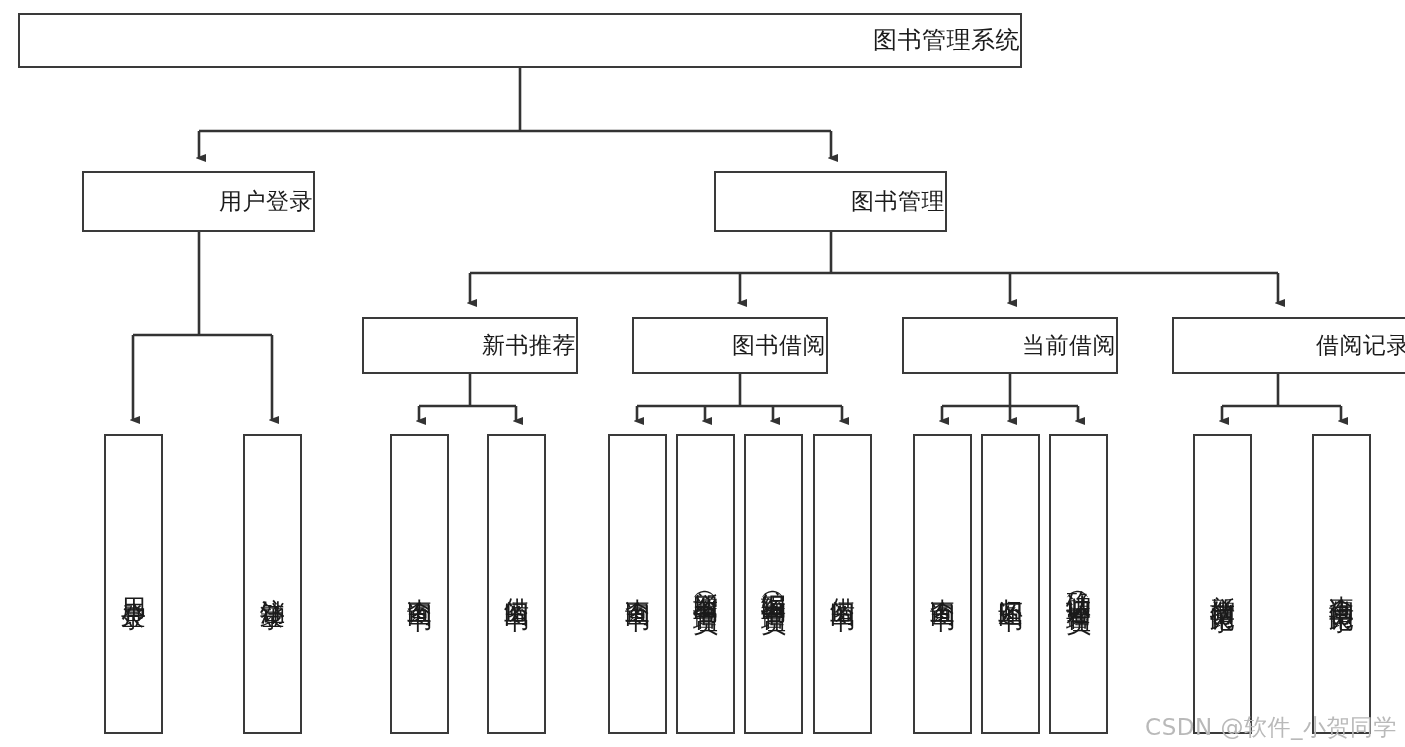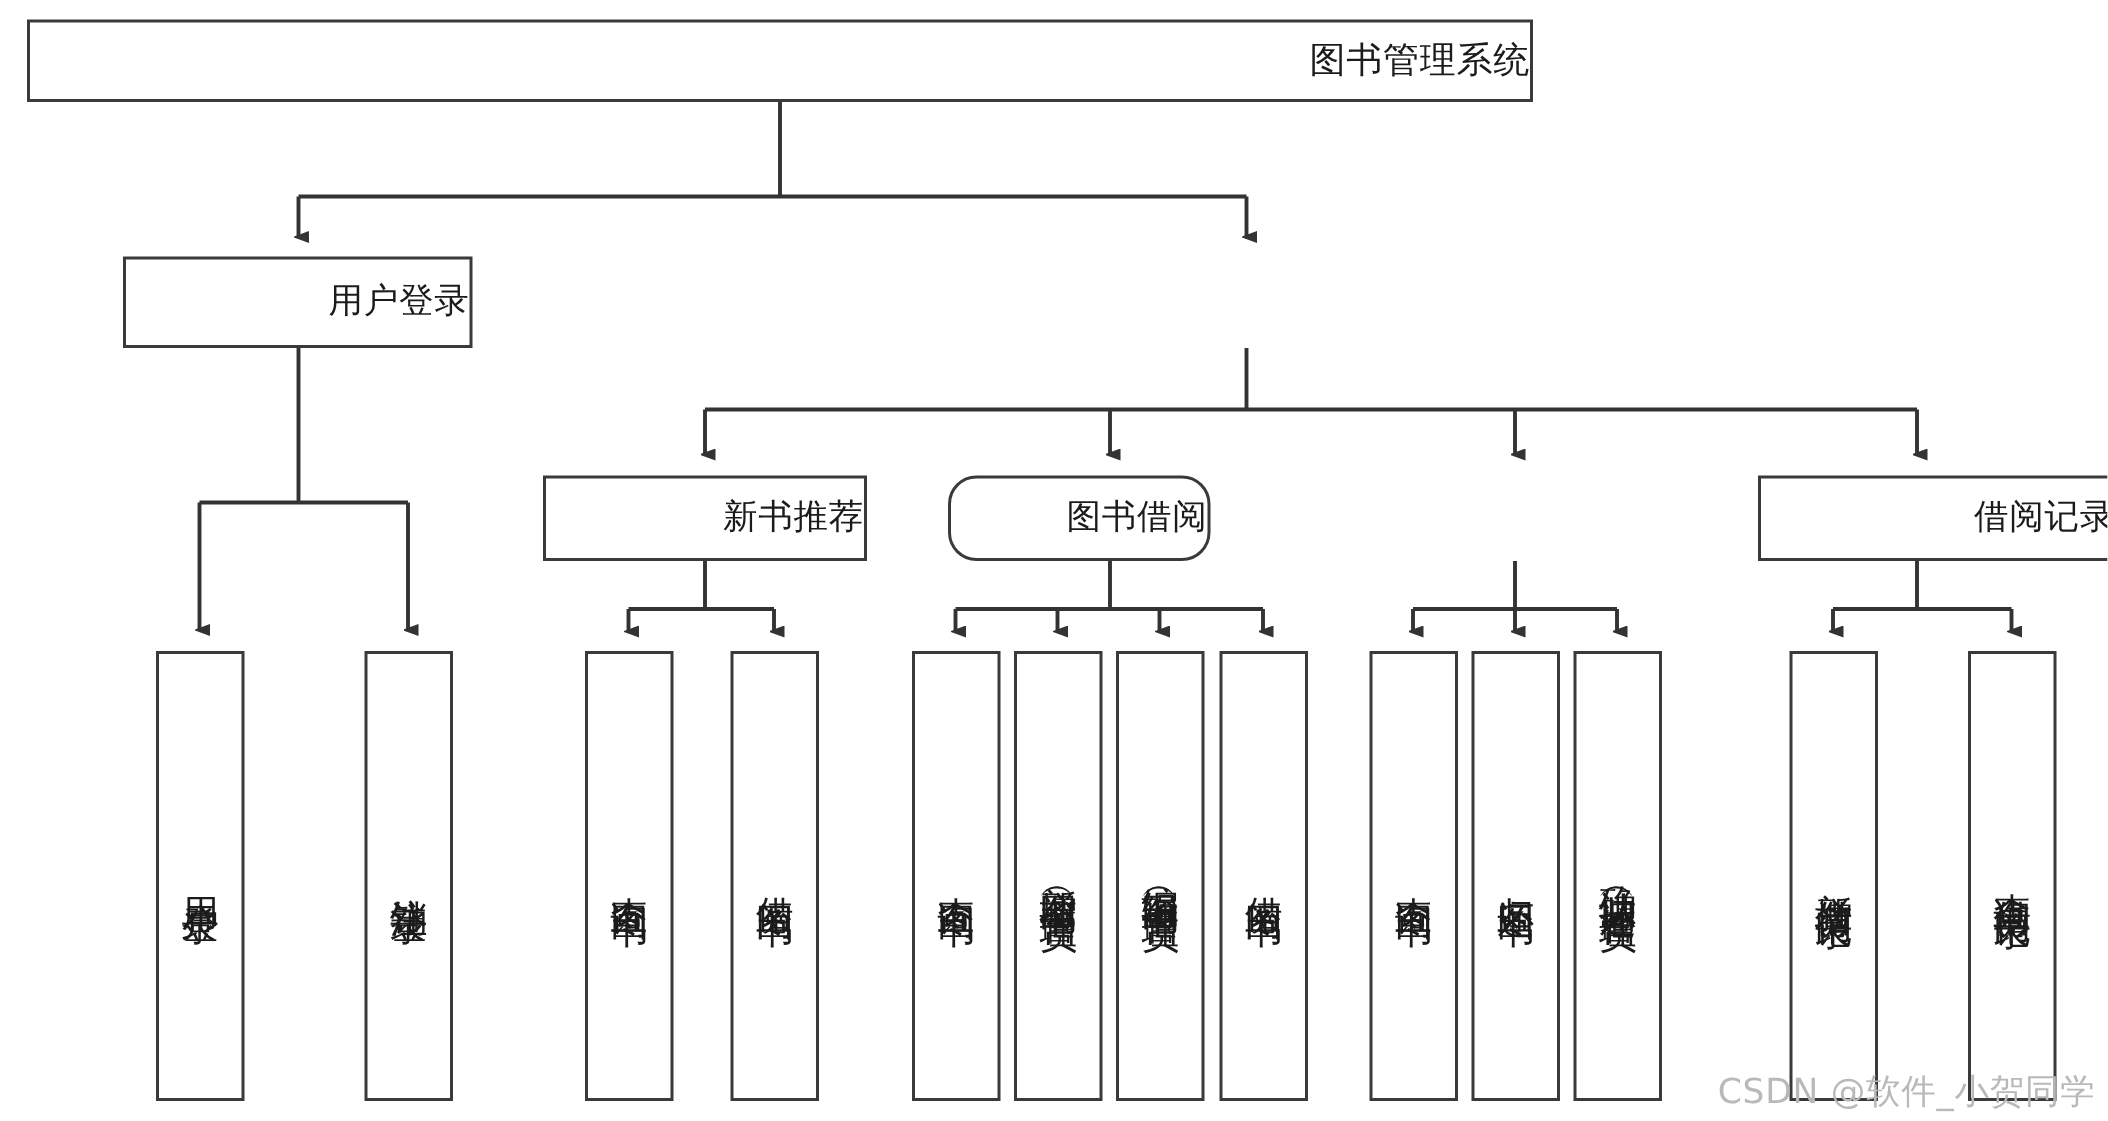--- a/index.html
+++ b/index.html
@@ -130,29 +130,35 @@
   </svg>
 
   <div class="node root horizontal" style="left:18px; top:13px; width:1004px; height:55px;">
     <span class="label">图书管理系统</span>
   </div>
 
   <div class="node horizontal" style="left:82px; top:171px; width:233px; height:61px;">
     <span class="label">用户登录</span>
   </div>
 
+  <div class="node horizontal" style="left:714px; top:171px; width:233px; height:61px;">
+    <span class="label">图书管理</span>
+  </div>
 
   <div class="node horizontal" style="left:362px; top:317px; width:216px; height:57px;">
     <span class="label">新书推荐</span>
   </div>
 
-  <div class="node horizontal" style="left:632px; top:317px; width:175px; height:57px;border-radius:19px;">
+  <div class="node horizontal" style="left:632px; top:317px; width:196px; height:57px;">
     <span class="label">图书借阅</span>
   </div>
 
+  <div class="node horizontal" style="left:902px; top:317px; width:216px; height:57px;">
+    <span class="label">当前借阅</span>
+  </div>
 
   <div class="node horizontal" style="left:1172px; top:317px; width:240px; height:57px;">
     <span class="label">借阅记录</span>
   </div>
 
   <div class="node vertical" style="left:104px; top:434px; width:59px; height:300px;">
     <span class="label">用户登录</span>
   </div>
 
   <div class="node vertical" style="left:243px; top:434px; width:59px; height:300px;">

